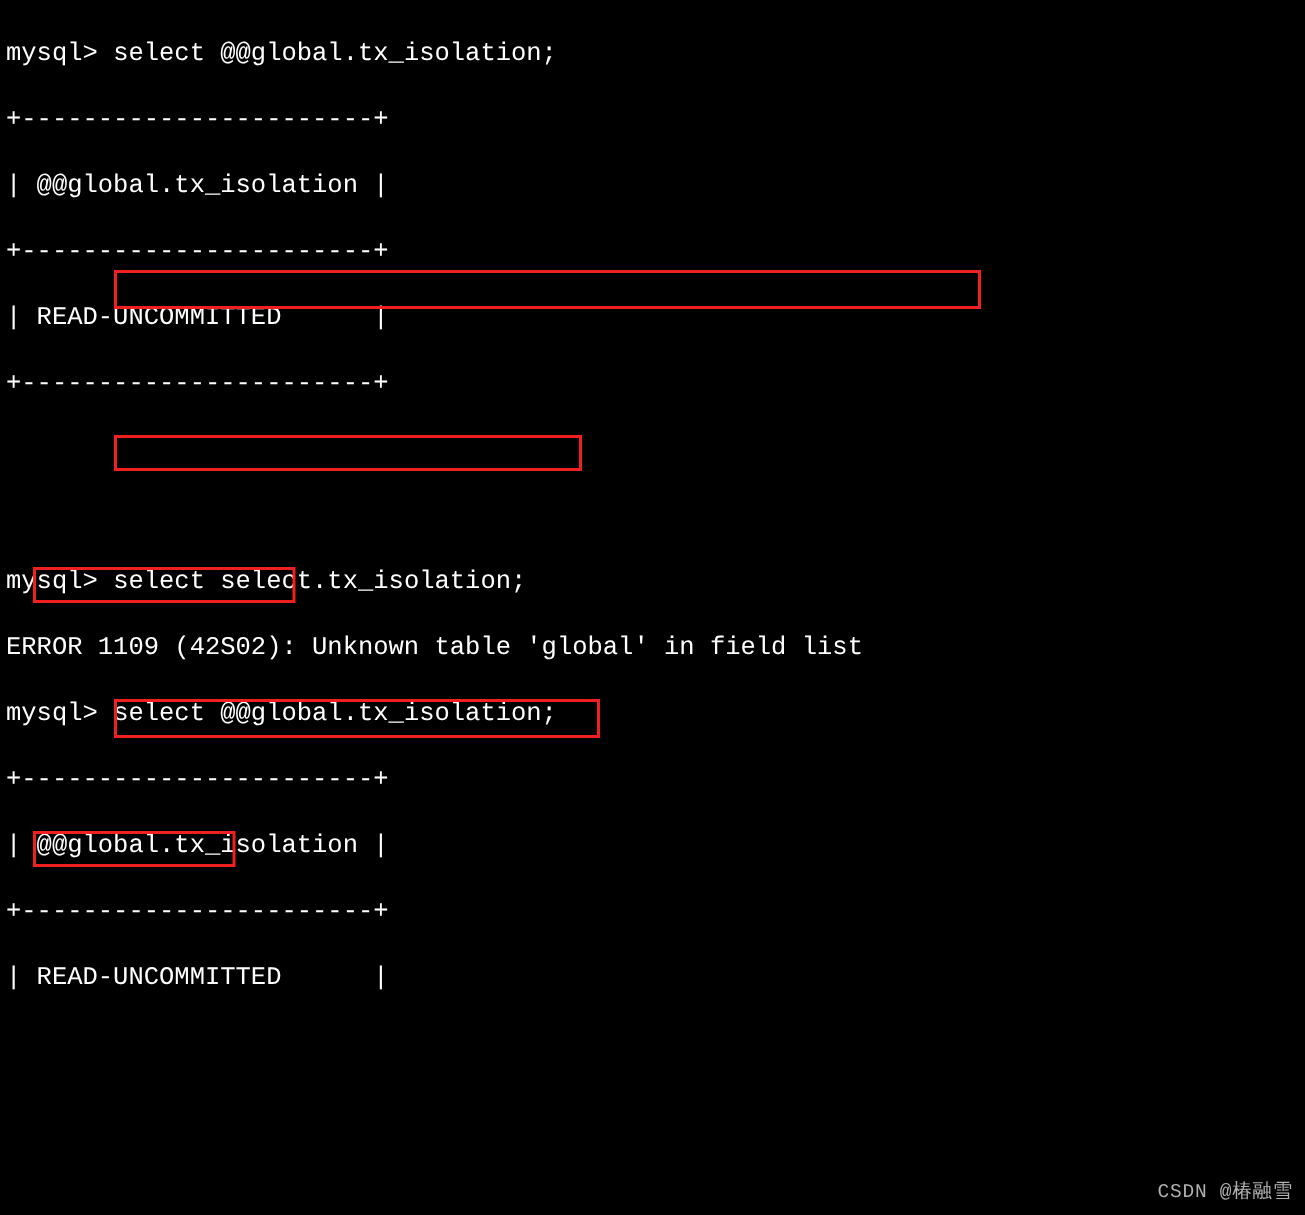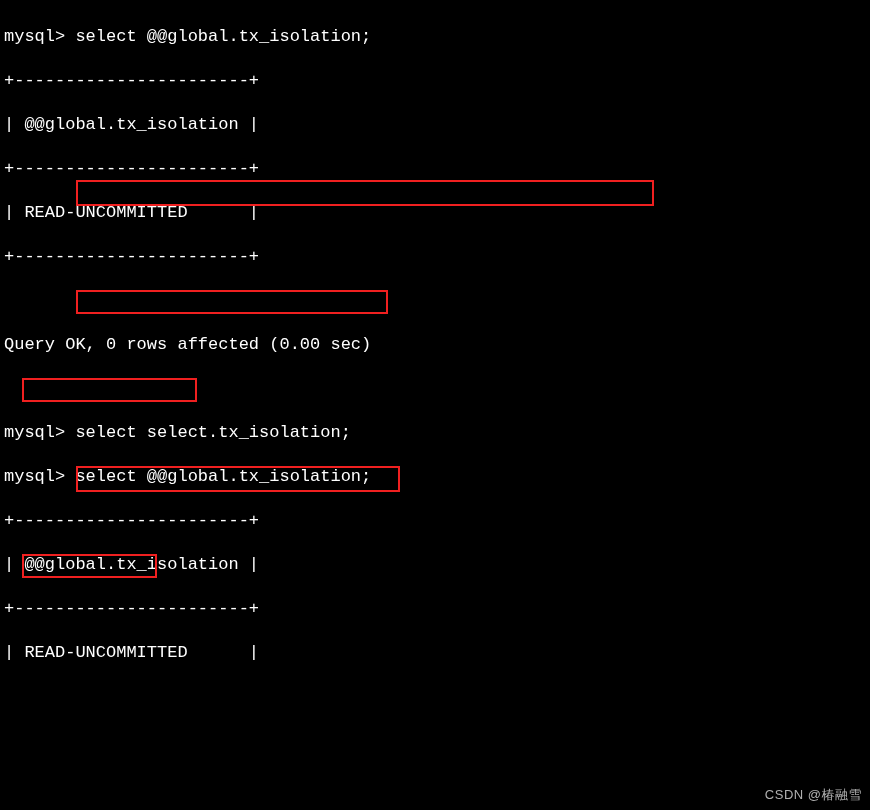--- a/index.html
+++ b/index.html
@@ -23,40 +23,40 @@
     position: absolute;
     border: 2px solid #f02020;
     box-sizing: border-box;
     pointer-events: none;
   }
   .watermark {
     position: absolute;
     right: 8px;
     bottom: 4px;
     color: #b0b0b0;
-    font-family: Liberation Sans, sans-serif;
+    font-family: Liberation Mono, monospace;
     font-size: 13px;
     letter-spacing: 0.5px;
   }
   .row { display: block; min-height: 22px; }
 </style>
 </head>
 <body>
 
 <div class="terminal">
 <span class="row"><span>mysql&gt;</span> <span>select @@global.tx_isolation;</span></span>
 <span class="row">+-----------------------+</span>
 <span class="row">| <span>@@global.tx_isolation</span><span> |</span></span>
 <span class="row">+-----------------------+</span>
 <span class="row">| <span>READ-UNCOMMITTED</span><span>      |</span></span>
 <span class="row">+-----------------------+</span>
 <span class="row"> </span>
-<span class="row">Query OK, 0 rows affected (0.00 sec)</span>
 <span class="row"> </span>
 <span class="row"><span>mysql&gt;</span> <span>select select.tx_isolation;</span></span>
+<span class="row">ERROR 1109 (42S02): Unknown table 'global' in field list</span>
 <span class="row"><span>mysql&gt;</span> <span>select @@global.tx_isolation;</span></span>
 <span class="row">+-----------------------+</span>
 <span class="row">| <span>@@global.tx_isolation</span><span> |</span></span>
 <span class="row">+-----------------------+</span>
 <span class="row">| <span>READ-UNCOMMITTED</span><span>      |</span></span>
 
 
 
 
 

